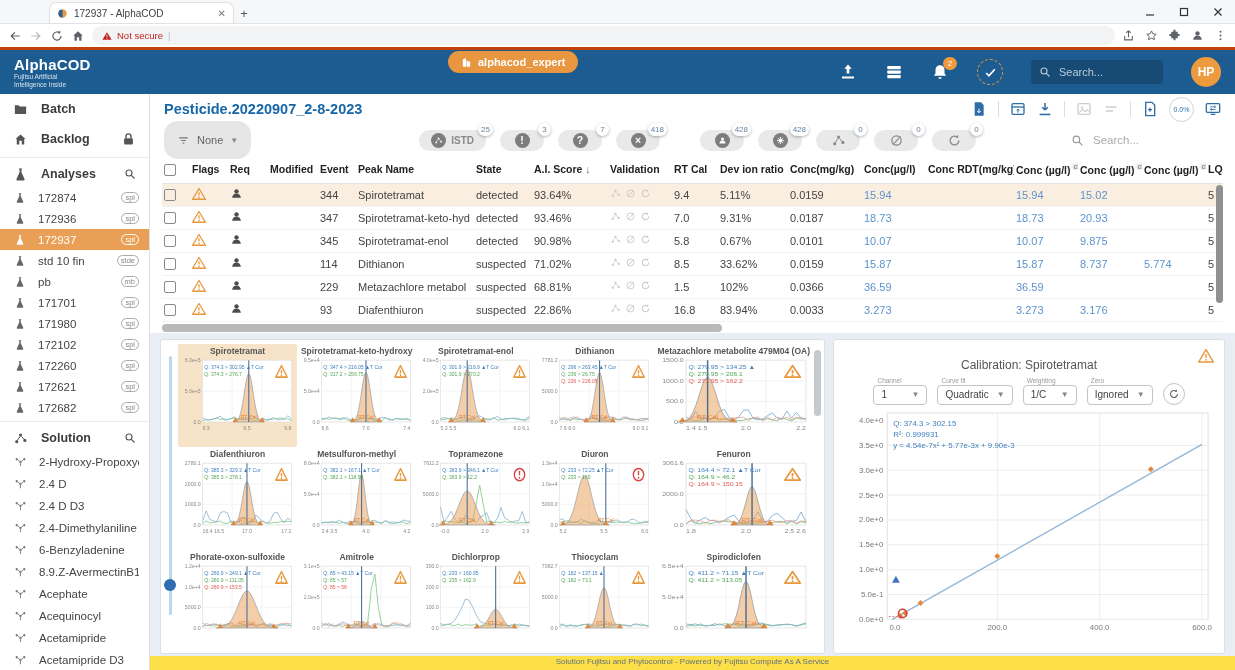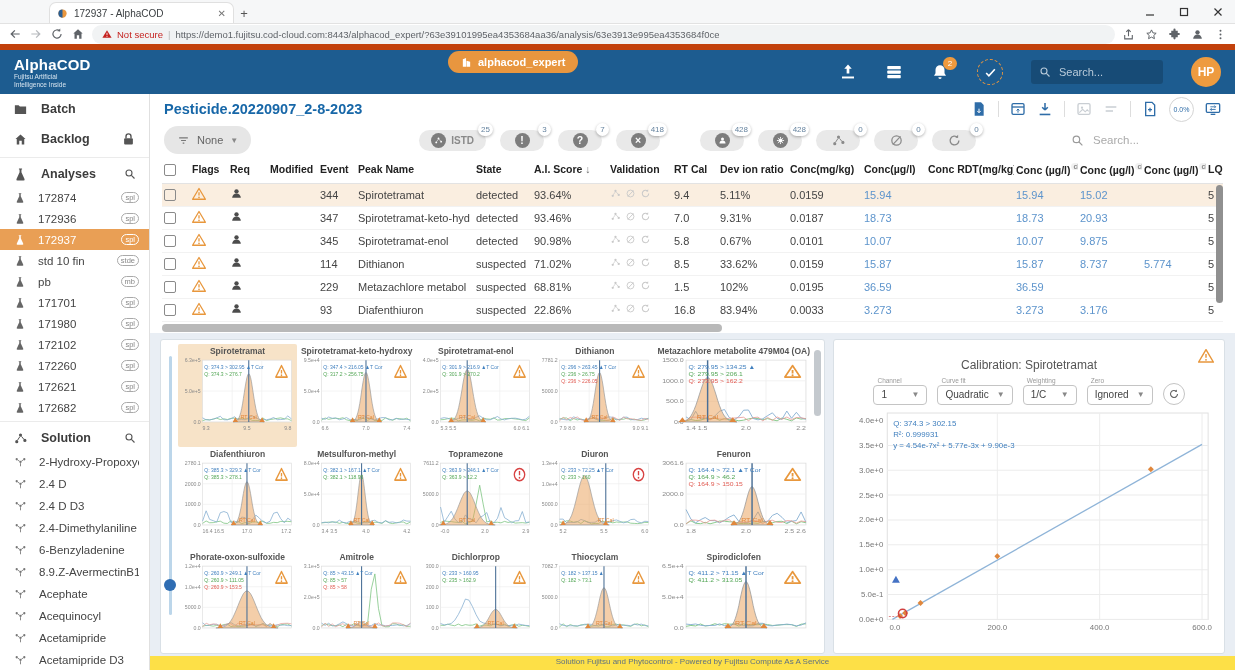--- a/index.html
+++ b/index.html
@@ -9,21 +9,21 @@
   .ico svg{width:100%;height:100%;}
   
   .tabbar{height:24px;background:#f6f7f8;display:flex;align-items:flex-end;padding-left:8px;border-bottom:1px solid #e2e2e2;}
   .tab{width:185px;height:21px;background:#fff;border:1px solid #e0e0e0;border-bottom:none;border-radius:7px 7px 0 0;display:flex;align-items:center;padding:0 7px;gap:6px;font-size:10px;color:#3c4043;margin-left:41px;}
   .tab .fav{width:11px;height:11px;}
   .tab .ttl{flex:1;white-space:nowrap;overflow:hidden;}
   .tab .x{color:#777;font-size:10px;}
   .newtab{width:20px;height:20px;color:#555;font-size:13px;display:flex;align-items:center;justify-content:center;}
   .winctl{margin-left:auto;display:flex;align-items:center;height:100%;gap:0;}
   .winctl span{width:34px;height:100%;display:flex;align-items:center;justify-content:center;color:#333;font-size:10px;}
-  .urlbar{height:26px;background:#fff;display:flex;align-items:center;padding:0 8px;gap:7px;border-bottom:6px solid #c2410c;}
+  .urlbar{height:26px;background:#fff;display:flex;align-items:center;padding:0 8px;gap:7px;border-bottom:3px solid #c2410c;}
   .nav-ic{width:14px;height:14px;color:#5f6368;}
   .nav-ic.dim{color:#b6b9bd;}
   .urlfield{flex:1;height:19px;background:#f1f3f4;border-radius:10px;display:flex;align-items:center;padding:0 10px;gap:5px;font-size:9.5px;min-width:0;}
   .urlfield .warn-small{width:10px;height:10px;color:#c5221f;}
   .ns{color:#c5221f;white-space:nowrap;}
   .sep-url{color:#bbb;}
   .url{color:#5f6368;white-space:nowrap;overflow:hidden;}
   .url-r{display:flex;gap:10px;color:#5f6368;}
   .url-r .ico{width:13px;height:13px;}
   
@@ -66,21 +66,21 @@
   
   .main{flex:1;display:flex;flex-direction:column;min-width:0;background:#fff;}
   .titlerow{height:30px;display:flex;align-items:center;padding:0 14px;gap:10px;}
   .ptitle{color:#1767a8;font-weight:bold;font-size:14.5px;}
   .trigh{margin-left:auto;display:flex;align-items:center;gap:11px;color:#2f6da8;}
   .trigh .ico{width:16px;height:16px;}
   .trigh .dim{color:#c9ced3;}
   .vsep{width:1px;height:16px;background:#ddd;}
   .zoomc{width:25px;height:25px;border:1px solid #d5d5d5;border-radius:50%;font-size:7px;color:#2f6da8;display:flex;align-items:center;justify-content:center;}
   .filterrow{height:32px;display:flex;align-items:center;padding:0 14px;}
-  .nonechip{background:#e6e6e6;border-radius:14px;height:28px;padding:12px 13px;display:flex;align-items:center;gap:7px;color:#666;font-size:11px;}
+  .nonechip{background:#e6e6e6;border-radius:14px;height:38px;padding:12px 13px;display:flex;align-items:center;gap:7px;color:#666;font-size:11px;}
   .nonechip .ico{width:13px;height:13px;color:#777;}
   .chips{display:flex;align-items:center;gap:14px;margin-left:168px;}
   .chip{position:relative;background:#e9e9e9;border-radius:12px;height:21px;min-width:44px;padding:0 12px;display:flex;align-items:center;justify-content:center;gap:5px;cursor:pointer;}
   .chip.gap{margin-left:26px;}
   .cc{width:15px;height:15px;border-radius:50%;background:#7d7d7d;color:#fff;display:flex;align-items:center;justify-content:center;font-size:10.5px;font-weight:bold;flex:none;}
   .cc svg{width:9px;height:9px;}
   .co{width:15px;height:15px;color:#8a8a8a;flex:none;}
   .chiplbl{font-size:10px;font-weight:bold;color:#8a8a8a;}
   .cbadge{position:absolute;top:-7px;right:-7px;background:#fff;border-radius:8px;min-width:13px;height:13px;display:flex;align-items:center;justify-content:center;font-size:8px;color:#66839f;box-shadow:0 1px 3px rgba(0,0,0,.3);padding:0 3px;}
   .fsearch{margin-left:auto;display:flex;align-items:center;gap:7px;color:#9a9a9a;width:150px;}
@@ -196,21 +196,20 @@
     <div class="urlfield">
       <span class="warn-small ico">
           <svg viewBox="0 0 24 24">
             <path d="M12 3L23 21H1z" fill="currentColor"></path>
             <path d="M12 9v6" stroke="#fff" stroke-width="2"></path>
             <circle cx="12" cy="18" r="1.2" fill="#fff"></circle>
           </svg>
         </span>
       <span class="ns">Not secure</span>
       <span class="sep-url">|</span>
-      <span class="url">https://demo1.fujitsu.cod-cloud.com:8443/alphacod_expert/?63e39101995ea4353684aa36/analysis/63e3913e995ea4353684f0ce</span>
     </div>
     <div class="url-r">
       <span class="ico">
           <svg viewBox="0 0 24 24">
             <path d="M12 3v12m0-12l-4 4m4-4l4 4" fill="none" stroke="currentColor" stroke-width="2"></path>
             <path d="M5 13v7h14v-7" fill="none" stroke="currentColor" stroke-width="2"></path>
           </svg>
         </span>
       <span class="ico">
           <svg viewBox="0 0 24 24">
@@ -1004,21 +1003,21 @@
                     </span>
                     <span class="ico">
                       <svg viewBox="0 0 24 24">
                         <path d="M19 12a7 7 0 11-2-4.9" fill="none" stroke="currentColor" stroke-width="2.2"></path>
                         <path d="M17.8 2.8v4.6h-4.6z" fill="currentColor"></path>
                       </svg>
                     </span>
                   </span></td>
                 <td>1.5</td>
                 <td>102%</td>
-                <td>0.0195</td>
+                <td>0.0366</td>
                 <td class="blue">36.59</td>
                 <td></td>
                 <td class="blue">36.59</td>
                 <td class="blue"></td>
                 <td class="blue"></td>
                 <td>5</td>
               </tr>
               <tr>
                 <td><span class="cb"></span></td>
                 <td><span class="flag-ic ico">

